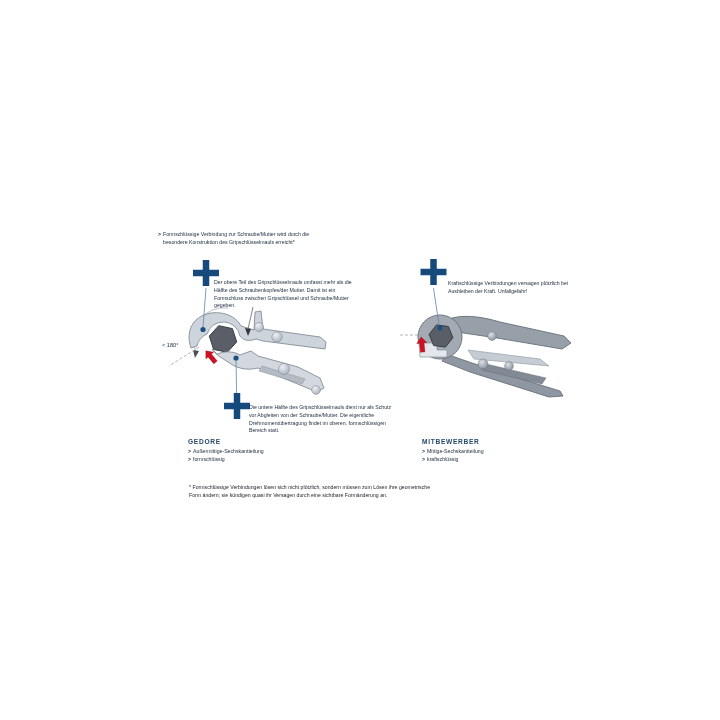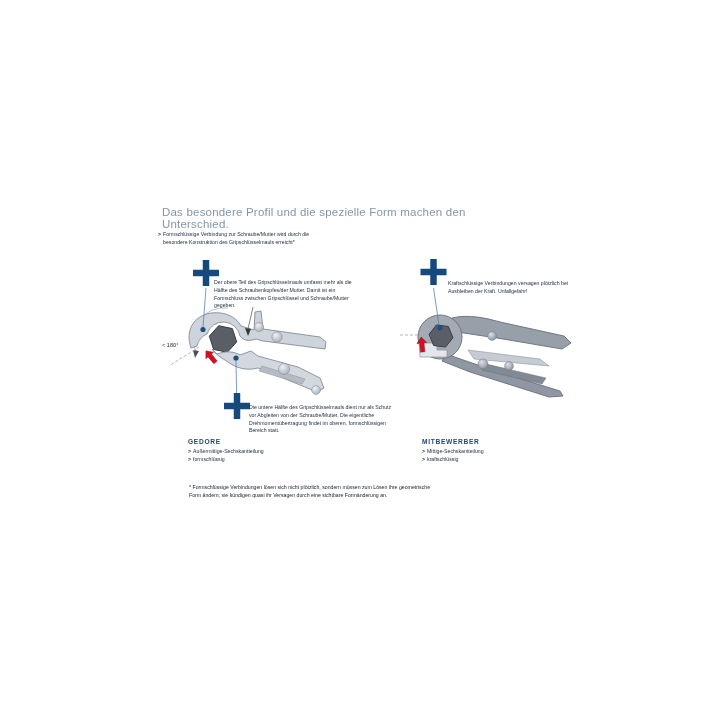--- a/index.html
+++ b/index.html
@@ -132,21 +132,20 @@
         <circle cx="440" cy="328" r="2.6" fill="#1d5080"></circle>
       </g>
 
       <g fill="#164a7d">
         <rect x="430.25" y="259" width="6.5" height="26"></rect>
         <rect x="420.5" y="268.75" width="26" height="6.5"></rect>
       </g>
     </g>
   </svg>
 
-  <div class="title">Das besondere Profil und die spezielle Form machen den Unterschied.</div>
 
   <div class="intro small bullet">
     <span class="marker">&gt;</span>
     <span>Formschlüssige Verbindung zur Schraube/Mutter wird durch die besondere Konstruktion des Gripschlüsselmauls erreicht*</span>
   </div>
 
   <div class="callout tl small">Der obere Teil des Gripschlüsselmauls umfasst mehr als die Hälfte des Schraubenkopfes/der Mutter. Damit ist ein Formschluss zwischen Gripschlüssel und Schraube/Mutter gegeben.</div>
   <div class="callout tr small">Kraftschlüssige Verbindungen versagen plötzlich bei Ausbleiben der Kraft. Unfallgefahr!</div>
   <div class="callout bl small">Die untere Hälfte des Gripschlüsselmauls dient nur als Schutz vor Abgleiten von der Schraube/Mutter. Die eigentliche Drehmomentübertragung findet im oberen, formschlüssigen Bereich statt.</div>
 

